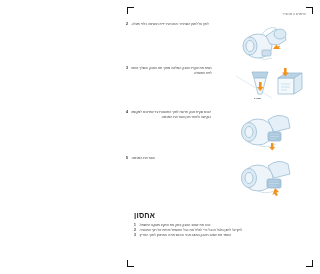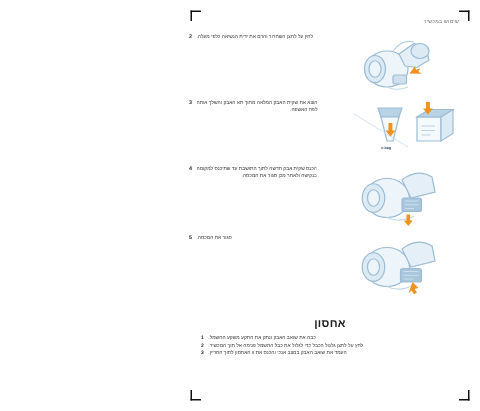--- a/index.html
+++ b/index.html
@@ -101,21 +101,21 @@
     line-height: 4.6px;
     flex: 0 0 auto;
   }
 
   
   .bottom-section {
     position: absolute;
     left: 14px;
     right: 14px;
     bottom: 36px;
-    text-align: center;
+    text-align: left;
   }
   .section-title {
     font-size: 7.5px;
     font-weight: bold;
     color: #1c1c1c;
     letter-spacing: 0.2px;
     margin-bottom: 3.5px;
   }
   .section-list {
     list-style: none;

